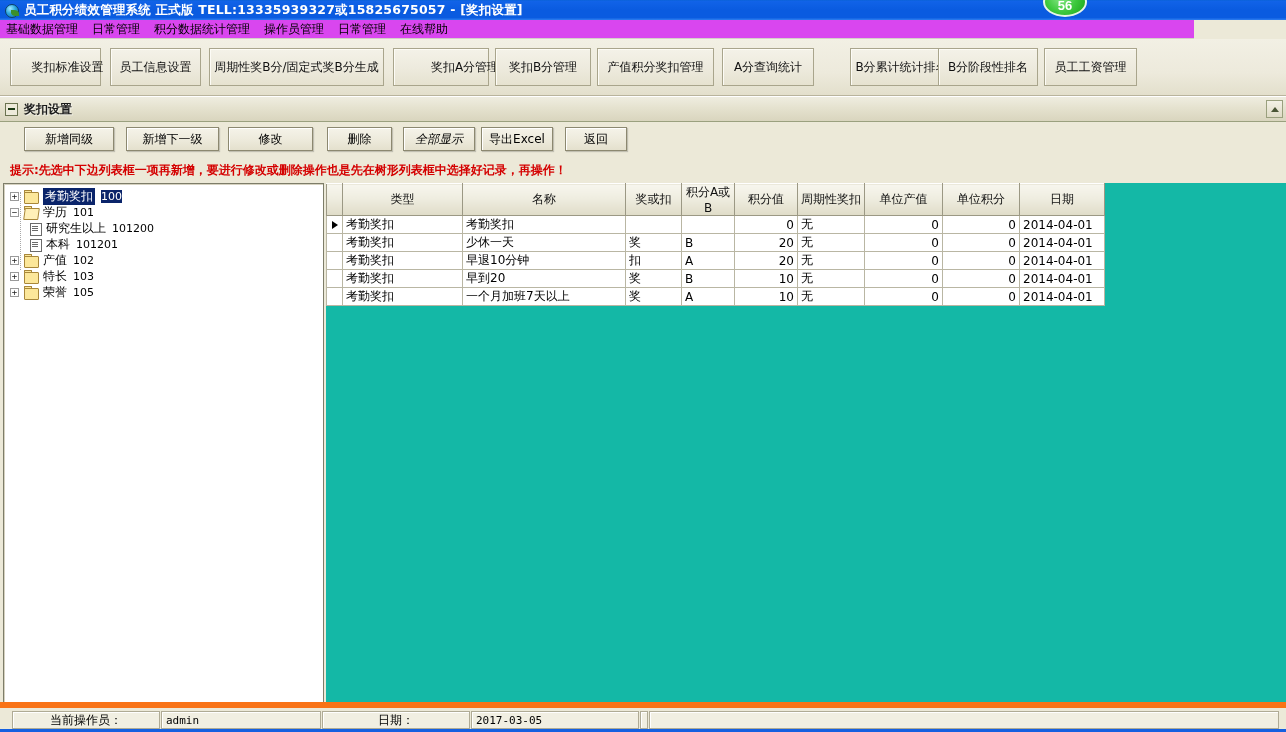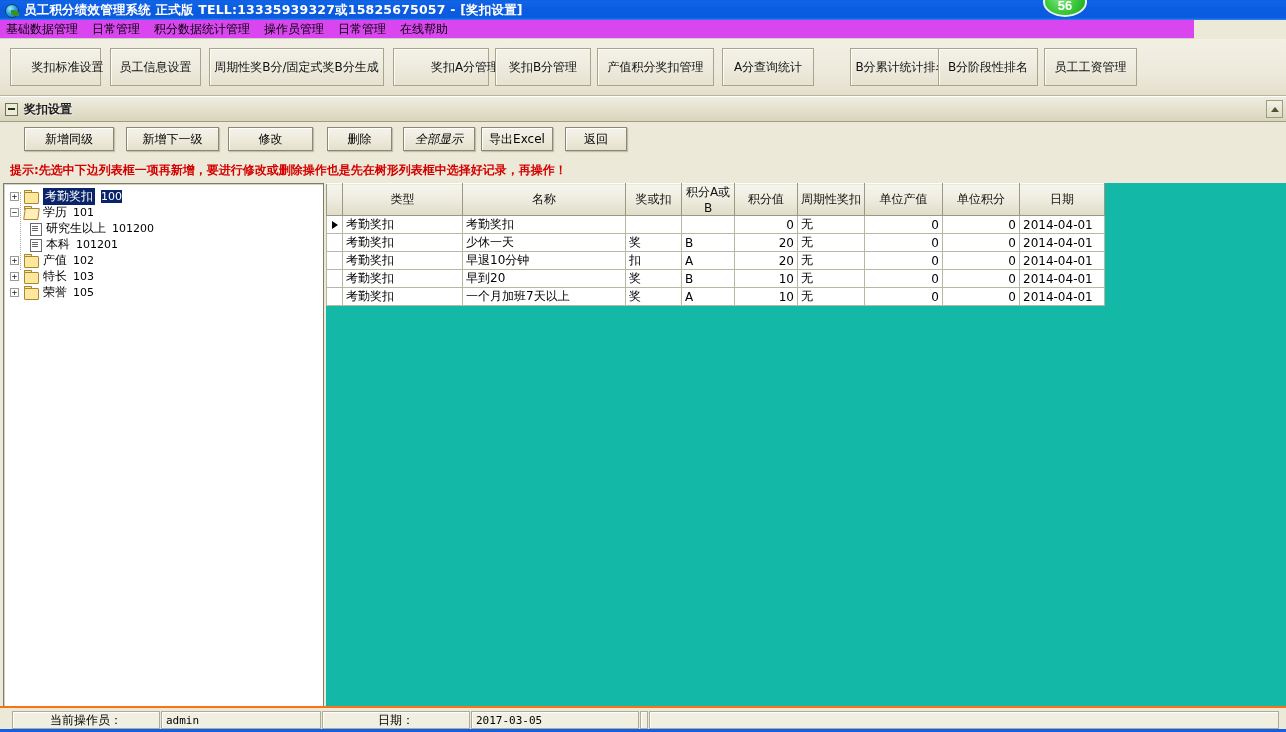--- a/index.html
+++ b/index.html
@@ -222,21 +222,21 @@
   .rowmark {
     width:0;height:0;border-top:4px solid transparent;border-bottom:4px solid transparent;
     border-left:6px solid #000; margin:0 auto;
   }
   td.num { text-align:right; padding-right:4px; }
 
   
   .statusbar {
     position:absolute; left:0; bottom:0; width:1286px; height:24px;
     background:#ECE9D8;
-    border-top:2px solid #f97316;
+    border-top:6px solid #f97316;
   }
   .sbox {
     position:absolute; top:3px; height:18px;
     background:#F1EFE2; border:1px solid #AFAB95;
     box-shadow: inset 1px 1px 0 #fff;
     display:flex; align-items:center;
     font-size:12px; box-sizing:border-box;
     font-family:"DejaVu Sans","Liberation Sans",sans-serif;
   }
   .sbox.lbl { justify-content:center; font-family:"DejaVu Sans","Liberation Sans",sans-serif; }

